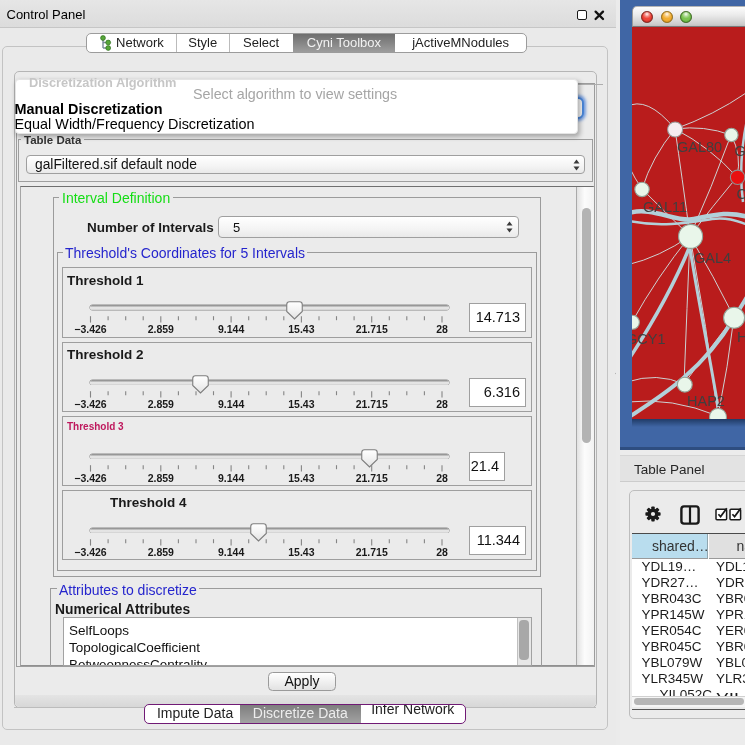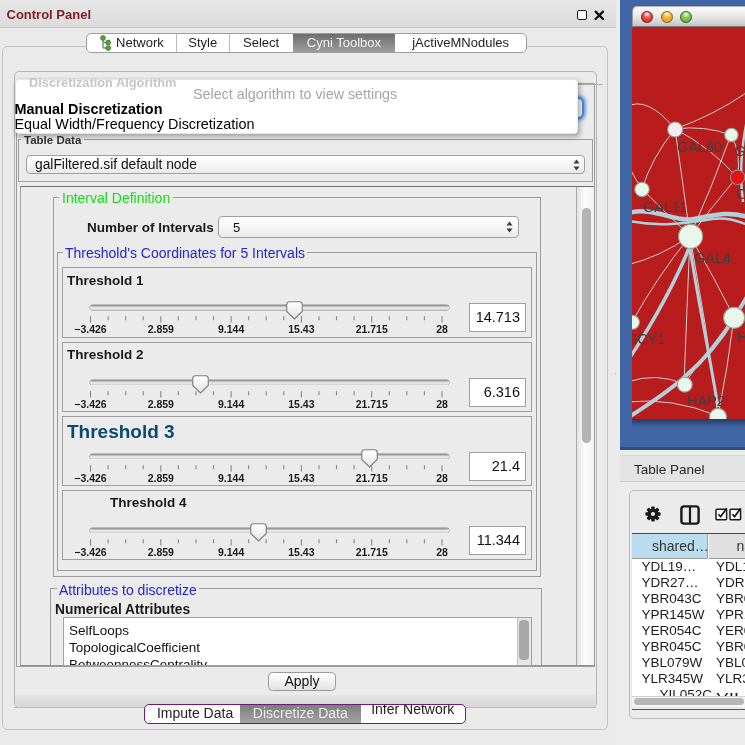--- a/index.html
+++ b/index.html
@@ -3,21 +3,21 @@
 <style>
 * { margin:0; padding:0; box-sizing:border-box; }
 html,body { width:745px; height:745px; overflow:hidden; }
 body { font-family:"Liberation Sans", sans-serif; background:#ececec; position:relative; -webkit-font-smoothing:antialiased; transform:translateZ(0); -webkit-backface-visibility:hidden; }
 .abs { position:absolute; }
 div { transform:translateZ(0); -webkit-backface-visibility:hidden; }
 </style></head>
 <body>
 <div class="abs" style="left:0;top:0;width:620px;height:745px;background:#eaeaea;"></div>
 <div class="abs" style="left:0;top:0;width:616px;height:28px;background:linear-gradient(#e6e6e6,#dcdcdc);border-bottom:1px solid #c6c6c6;"></div>
-<div class="abs" style="left:6.5px;top:7px;font-size:13px;color:#7f1d1d;font-weight:bold;">Control Panel</div>
+<div class="abs" style="left:6.5px;top:7px;font-size:13px;color:#000000;">Control Panel</div>
 <div class="abs" style="left:577px;top:10px;width:10px;height:10px;border:1.6px solid #1a1a1a;border-radius:2px;background:#fff;"></div>
 <svg class="abs" style="left:593px;top:9px;" width="13" height="13" viewBox="0 0 13 13">
 <path d="M2.6 2.6 L10 10 M10 2.6 L2.6 10" stroke="#111" stroke-width="2.3" stroke-linecap="round"></path>
   </svg>
 <div class="abs" style="left:2px;top:45.5px;width:605.5px;height:684px;border:1px solid #c3c3c3;border-radius:5px;background:#eaeaea;"></div>
 <div class="abs" style="left:13.5px;top:70.5px;width:583.5px;height:637.5px;border:1px solid #b5b5b5;border-radius:5px;background:#ebebeb;"></div>
 <div class="abs" style="left:14.5px;top:695px;width:581.5px;height:12px;background:linear-gradient(#e4e4e4,#d7d7d7);border-radius:0 0 5px 5px;"></div>
 <div class="abs" style="left:15.7px;top:82.5px;width:579.3px;height:584.5px;border:1px solid #9c9c9c;"></div>
 <div class="abs" style="left:86px;top:32.5px;width:441px;height:20.5px;background:#fff;border:1px solid #9c9c9c;border-radius:5px;overflow:hidden;display:flex;">
 <div style="width:90px;height:100%;display:flex;align-items:center;justify-content:center;border-right:1px solid #bbb;font-size:13px;color:#222;">
@@ -134,21 +134,21 @@
 <defs>
       <linearGradient id="tg341" x1="0" y1="0" x2="0" y2="1">
         <stop offset="0" stop-color="#ffffff"></stop>
         <stop offset="0.5" stop-color="#f2f2f2"></stop>
         <stop offset="1" stop-color="#e2e2e2"></stop>
       </linearGradient>
     </defs>
   </svg>
 <div class="abs" style="left:469px;top:377.5px;width:57px;height:29px;border:1px solid #9f9f9f;background:#fff;font-size:14.5px;color:#111;text-align:right;line-height:27px;padding-right:5px;">6.316</div>
 <div class="abs" style="left:62px;top:415.5px;width:469.5px;height:70.5px;border:1px solid #9e9e9e;"></div>
-<div class="abs" style="left:67px;top:421.0px;font-size:19px;font-weight:bold;color:#0c4a6e;text-align:center;">Threshold 3</div>
+<div class="abs" style="left:67px;top:421.0px;font-size:10px;font-weight:bold;color:#be185d;text-align:center;">Threshold 3</div>
 <div class="abs" style="left:89.5px;top:453.5px;width:359.5px;height:5px;border-radius:2.5px;background:linear-gradient(#848484,#eeeeee 55%,#cfcfcf);box-shadow:0 0 0 0.5px #8a8a8a;"></div>
 <svg class="abs" style="left:62px;top:464.5px;" width="469" height="9" viewBox="0 0 469 9">
     <line x1="28.5" y1="0.2" x2="28.5" y2="6.6" stroke="#858585" stroke-width="1.1"></line>
     <line x1="46.1" y1="0.2" x2="46.1" y2="4.2" stroke="#858585" stroke-width="1.1"></line>
     <line x1="63.7" y1="0.2" x2="63.7" y2="4.2" stroke="#858585" stroke-width="1.1"></line>
     <line x1="81.2" y1="0.2" x2="81.2" y2="4.2" stroke="#858585" stroke-width="1.1"></line>
     <line x1="98.8" y1="0.2" x2="98.8" y2="6.6" stroke="#858585" stroke-width="1.1"></line>
     <line x1="116.4" y1="0.2" x2="116.4" y2="4.2" stroke="#858585" stroke-width="1.1"></line>
     <line x1="134.0" y1="0.2" x2="134.0" y2="4.2" stroke="#858585" stroke-width="1.1"></line>
     <line x1="151.5" y1="0.2" x2="151.5" y2="4.2" stroke="#858585" stroke-width="1.1"></line>
@@ -175,21 +175,21 @@
 <svg class="abs" style="left:360.5px;top:449.0px;" width="17" height="19" viewBox="0 0 17 19">
 <path d="M3.5 0.75 L13.5 0.75 Q16.25 0.75 16.25 3.5 L16.25 10.5 L8.5 18 L0.75 10.5 L0.75 3.5 Q0.75 0.75 3.5 0.75 Z" fill="url(#tg415)" stroke="#7d7d7d" stroke-width="1.1"></path>
 <defs>
       <linearGradient id="tg415" x1="0" y1="0" x2="0" y2="1">
         <stop offset="0" stop-color="#ffffff"></stop>
         <stop offset="0.5" stop-color="#f2f2f2"></stop>
         <stop offset="1" stop-color="#e2e2e2"></stop>
       </linearGradient>
     </defs>
   </svg>
-<div class="abs" style="left:469px;top:451.5px;width:57px;height:29px;border:1px solid #9f9f9f;background:#fff;font-size:14.5px;color:#111;text-align:right;line-height:27px;padding-right:5px;">21.4</div>
+<div class="abs" style="left:469px;top:451.5px;width:36px;height:29px;border:1px solid #9f9f9f;background:#fff;font-size:14.5px;color:#111;text-align:right;line-height:27px;padding-right:5px;">21.4</div>
 <div class="abs" style="left:62px;top:489.5px;width:469.5px;height:70.5px;border:1px solid #9e9e9e;"></div>
 <div class="abs" style="left:67px;top:495.0px;font-size:13.5px;font-weight:bold;color:#1a1a1a;margin-left:43px;">Threshold 4</div>
 <div class="abs" style="left:89.5px;top:527.5px;width:359.5px;height:5px;border-radius:2.5px;background:linear-gradient(#848484,#eeeeee 55%,#cfcfcf);box-shadow:0 0 0 0.5px #8a8a8a;"></div>
 <svg class="abs" style="left:62px;top:538.5px;" width="469" height="9" viewBox="0 0 469 9">
     <line x1="28.5" y1="0.2" x2="28.5" y2="6.6" stroke="#858585" stroke-width="1.1"></line>
     <line x1="46.1" y1="0.2" x2="46.1" y2="4.2" stroke="#858585" stroke-width="1.1"></line>
     <line x1="63.7" y1="0.2" x2="63.7" y2="4.2" stroke="#858585" stroke-width="1.1"></line>
     <line x1="81.2" y1="0.2" x2="81.2" y2="4.2" stroke="#858585" stroke-width="1.1"></line>
     <line x1="98.8" y1="0.2" x2="98.8" y2="6.6" stroke="#858585" stroke-width="1.1"></line>
     <line x1="116.4" y1="0.2" x2="116.4" y2="4.2" stroke="#858585" stroke-width="1.1"></line>

